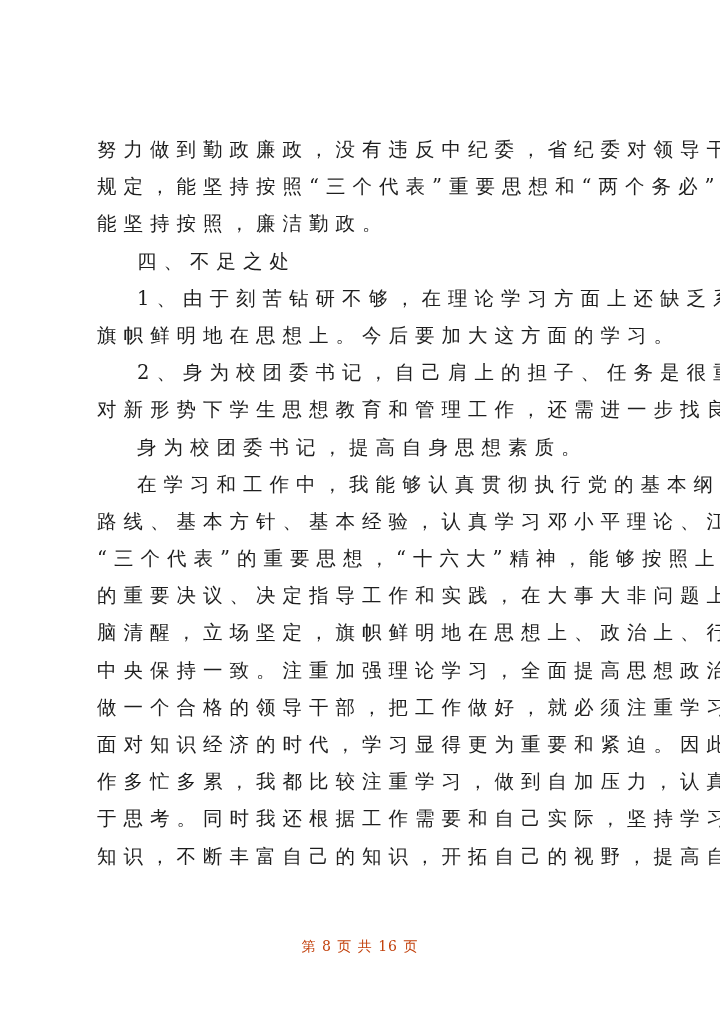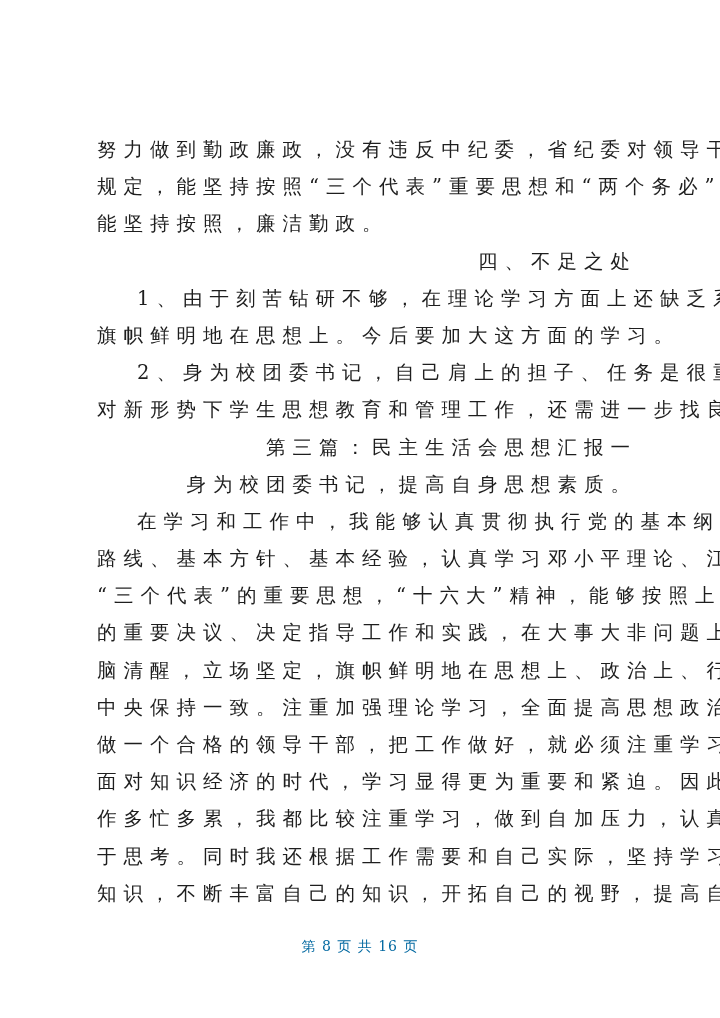--- a/index.html
+++ b/index.html
@@ -6,40 +6,39 @@
     body {
       width: 720px; height: 1018px; background: #ffffff; position: relative; overflow: hidden;
       font-family: "DejaVu Serif", "Liberation Serif", serif; color: #1a1a1a;
     }
     .page { position: absolute; left: 0; top: 0; width: 720px; height: 1018px; background: #fff; }
     .body-text { position: absolute; left: 97px; top: 131px; width: 540px; }
     .line {
       height: 37.2px; line-height: 37.2px; font-size: 19.5px; letter-spacing: 7px;
       white-space: nowrap; color: #1e1e1e;
     }
-    .line.indent { padding-left: 40px; text-align: right; }
+    .line.indent { padding-left: 40px; }
     .footer {
       position: absolute; left: 0; width: 720px; top: 938px; text-align: center;
-      font-size: 14px; color: #0369a1; letter-spacing: 1px;
+      font-size: 14px; color: #c2410c; letter-spacing: 1px;
     }
   </style>
 </head>
 <body>
 
 <div class="page">
   <div class="body-text">
     <div class="line">努力做到勤政廉政，没有违反中纪委，省纪委对领导干部的有关</div>
     <div class="line">规定，能坚持按照“三个代表”重要思想和“两个务必”的要求，</div>
     <div class="line">能坚持按照，廉洁勤政。</div>
     <div class="line indent">四、不足之处</div>
     <div class="line indent">1、由于刻苦钻研不够，在理论学习方面上还缺乏系统性，</div>
     <div class="line">旗帜鲜明地在思想上。今后要加大这方面的学习。</div>
     <div class="line indent">2、身为校团委书记，自己肩上的担子、任务是很重的，面</div>
     <div class="line">对新形势下学生思想教育和管理工作，还需进一步找良方。</div>
-    <div class="line indent">第三篇：民主生活会思想汇报一</div>
     <div class="line indent">身为校团委书记，提高自身思想素质。</div>
     <div class="line indent">在学习和工作中，我能够认真贯彻执行党的基本纲领、基本</div>
     <div class="line">路线、基本方针、基本经验，认真学习邓小平理论、江泽民同志</div>
     <div class="line">“三个代表”的重要思想，“十六大”精神，能够按照上级党委</div>
     <div class="line">的重要决议、决定指导工作和实践，在大事大非问题上，能够头</div>
     <div class="line">脑清醒，立场坚定，旗帜鲜明地在思想上、政治上、行动上同党</div>
     <div class="line">中央保持一致。注重加强理论学习，全面提高思想政治素质。要</div>
     <div class="line">做一个合格的领导干部，把工作做好，就必须注重学习，尤其是</div>
     <div class="line">面对知识经济的时代，学习显得更为重要和紧迫。因此，无论工</div>
     <div class="line">作多忙多累，我都比较注重学习，做到自加压力，认真学习，勤</div>

